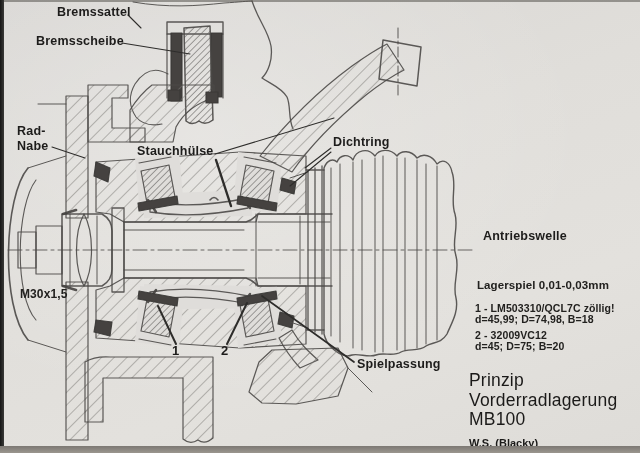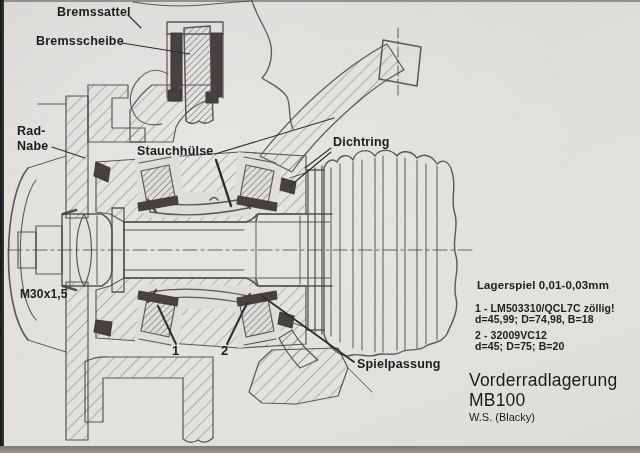--- a/index.html
+++ b/index.html
@@ -19,21 +19,21 @@
 
   svg{position:absolute;left:0;top:0;}
 
   .lbl{position:absolute;white-space:nowrap;color:#1d1c1b;
        font-size:12.5px;font-weight:600;letter-spacing:.2px;line-height:15px;}
   .note{position:absolute;white-space:nowrap;color:#22211f;
         font-size:10.5px;font-weight:700;letter-spacing:.1px;line-height:12px;}
   .marker{position:absolute;color:#1d1c1b;font-size:13px;font-weight:600;}
   .title-block{position:absolute;left:469px;top:371px;color:#1b1a19;}
   .title-block .big{font-size:17.5px;font-weight:500;line-height:19.5px;letter-spacing:.2px;}
-  .title-block .author{font-size:11px;font-weight:400;margin-top:1px;}
+  .title-block .author{font-size:11px;font-weight:700;margin-top:7px;}
 </style>
 </head>
 <body>
 
 <div id="stage">
 
   <svg width="640" height="453" viewBox="0 0 640 453">
     <defs>
       <pattern id="h1" width="9" height="9" patternUnits="userSpaceOnUse" patternTransform="rotate(45)">
         <line x1="0" y1="0" x2="0" y2="9" stroke="#7b7976" stroke-width="1"></line>
@@ -184,33 +184,35 @@
   </svg>
 
   <div class="lbl" style="left:57px;top:5px">Bremssattel</div>
   <div class="lbl" style="left:36px;top:34px">Bremsscheibe</div>
   <div class="lbl" style="left:17px;top:124px">
     <div>Rad-</div>
     <div>Nabe</div>
   </div>
   <div class="lbl" style="left:137px;top:144px">Stauchhülse</div>
   <div class="lbl" style="left:333px;top:135px">Dichtring</div>
+  <div class="lbl" style="left:483px;top:229px">Antriebswelle</div>
   <div class="lbl" style="left:357px;top:357px">Spielpassung</div>
   <div class="note" style="left:20px;top:288px;font-weight:600;font-size:12px">M30x1,5</div>
 
   <div class="marker" style="left:172px;top:343px">1</div>
   <div class="marker" style="left:221px;top:343px">2</div>
 
   <div class="note" style="left:477px;top:279px;font-size:11.5px">Lagerspiel 0,01-0,03mm</div>
   <div class="note" style="left:475px;top:302px">1 - LM503310/QCL7C zöllig!</div>
   <div class="note" style="left:475px;top:313px">d=45,99; D=74,98, B=18</div>
   <div class="note" style="left:475px;top:329px">2 - 32009VC12</div>
   <div class="note" style="left:475px;top:340px">d=45; D=75; B=20</div>
 
   <div class="title-block">
+    <div class="big">Prinzip</div>
     <div class="big">Vorderradlagerung</div>
     <div class="big">MB100</div>
     <div class="author">W.S. (Blacky)</div>
   </div>
 
   <div class="edge-top"></div>
   <div class="edge-left"></div>
   <div class="edge-bottom"></div>
   <div class="edge-right"></div>
 </div>

